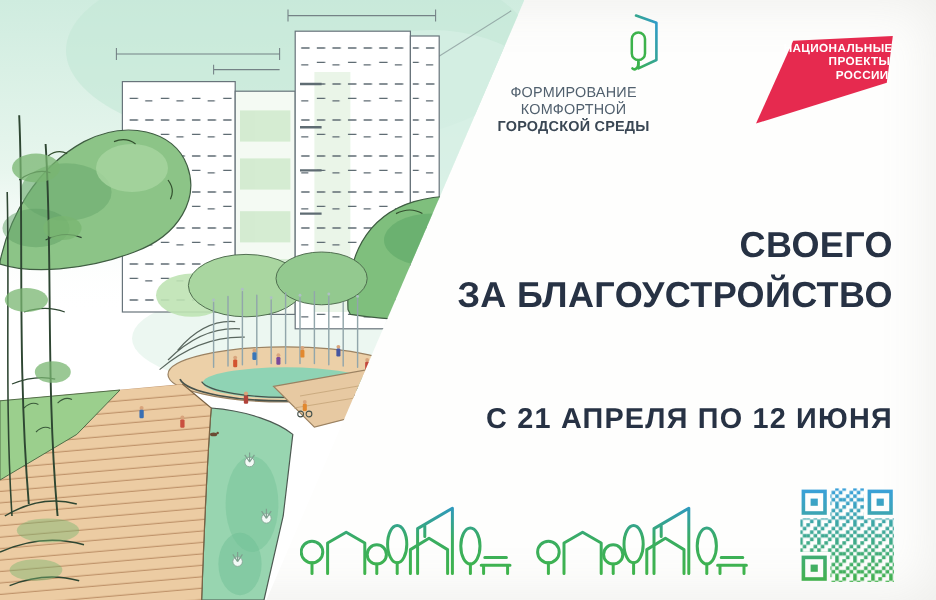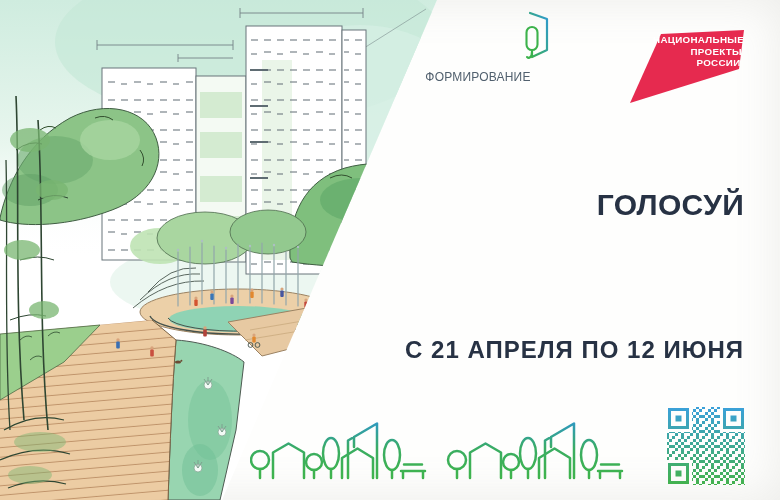--- a/index.html
+++ b/index.html
@@ -255,32 +255,35 @@
           <stop offset="0" stop-color="#3cb24b"></stop>
             <stop offset="1" stop-color="#2f9ad2"></stop>
         </linearGradient>
       </defs>
       <path d="M11,3 L28,9 L28,40 L13,47 L13,41" stroke="url(#fg)" stroke-width="2.2" fill="none" stroke-linejoin="round" stroke-linecap="round"></path>
       <rect x="7.5" y="17" width="11" height="23" rx="5.5" stroke="#3cb24b" stroke-width="2.1" fill="none"></rect>
       <path d="M13,42 C13,47 10,49 8,47" stroke="#3cb24b" stroke-width="2.1" fill="none" stroke-linecap="round"></path>
     </svg>
     <div class="fkgs-text">
       <div>ФОРМИРОВАНИЕ</div>
+      <div>КОМФОРТНОЙ</div>
+      <div class="l3">ГОРОДСКОЙ СРЕДЫ</div>
     </div>
   </div>
 
   <svg class="np-logo" width="140" height="110" viewBox="0 0 140 110">
     <polygon points="45,34 128,30 123,69 14,103" fill="#e62a4f"></polygon>
     <text x="128" y="43" text-anchor="end">НАЦИОНАЛЬНЫЕ</text>
     <text x="126" y="54.5" text-anchor="end">ПРОЕКТЫ</text>
     <text x="124.5" y="66" text-anchor="end">РОССИИ</text>
   </svg>
 
   <div class="headline">
-    <div>ГОЛОСУЙ</div>
+    <div>СВОЕГО</div>
+    <div>ЗА БЛАГОУСТРОЙСТВО</div>
   </div>
   <div class="dates">С 21 АПРЕЛЯ ПО 12 ИЮНЯ</div>
 
   <svg class="skyline" width="400" height="70" viewBox="0 0 400 70" aria-hidden="true">
     <defs>
       <linearGradient id="sg" gradientUnits="userSpaceOnUse" x1="0" y1="66" x2="0" y2="4">
         <stop offset="0" stop-color="#3fb44a"></stop>
         <stop offset="0.5" stop-color="#3aad62"></stop>
         <stop offset="1" stop-color="#2d96cf"></stop>
       </linearGradient>

